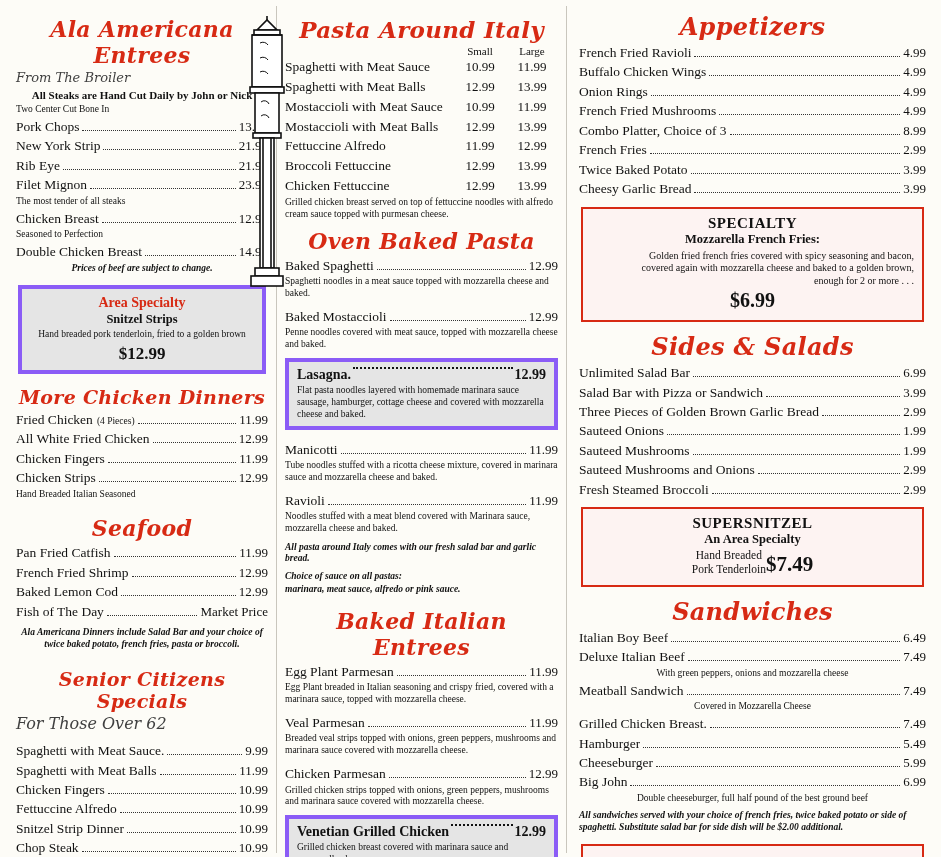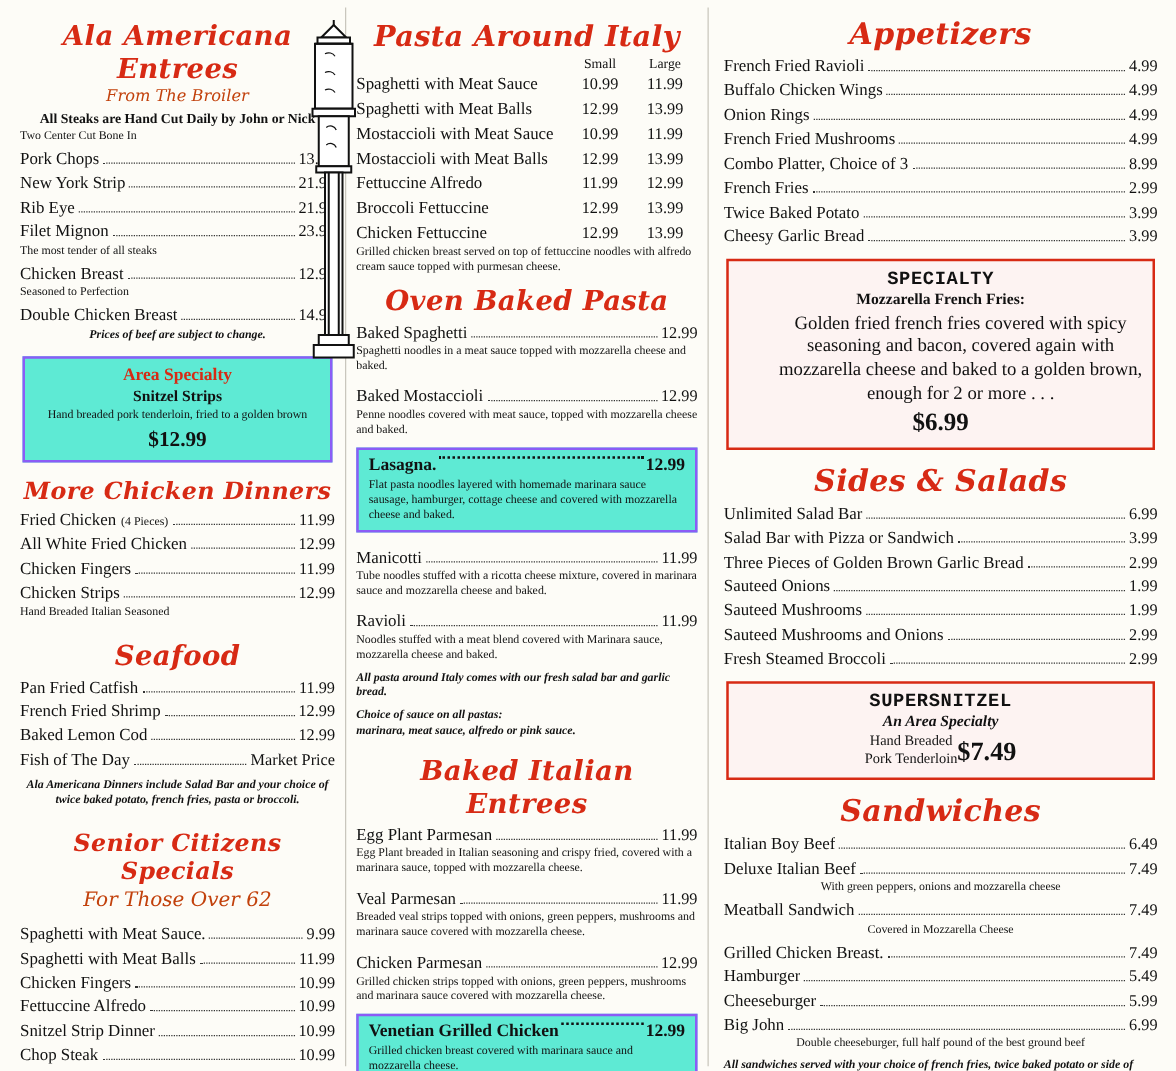--- a/index.html
+++ b/index.html
@@ -34,22 +34,21 @@
     font-weight: bold;
     text-align: center;
     margin: 6px 0 2px 0;
     font-size: 22px;
     letter-spacing: .3px;
   }
   h2.script.small { font-size: 19px; }
   .subtitle-script {
     font-family: "DejaVu Serif", serif;
     font-style: italic;
-    color: #c2410c;
-    text-align: center;
+    color: #404040;
     font-size: 13px;
     margin: 0 0 4px 0;
   }
   .bold-center {
     text-align: center;
     font-weight: bold;
     font-size: 11px;
     margin: 2px 0 3px 0;
   }
   .tiny {
@@ -104,22 +103,22 @@
   .row2 .sp { flex: 1 1 auto; }
   .row2 .p1, .row2 .p2 { width: 52px; text-align: center; font-size: 13px; }
 
   .desc {
     font-size: 9.5px;
     line-height: 1.25;
     margin: 1px 0 7px 0;
   }
 
   .boxed {
-    border: 2px solid #8b5cf6;
-    background: #5eead4;
+    border: 4px solid #8b5cf6;
+    background: #e5e5e5;
     padding: 6px 8px;
     margin: 10px 2px 12px 2px;
   }
   .boxed .title {
     text-align: center;
     font-weight: bold;
     font-size: 14px;
     margin-bottom: 1px;
   }
   .boxed .sub {
@@ -165,28 +164,28 @@
   }
   .footer-box .q { font-style: italic; font-size: 13px; }
 
   .specialty-box {
     border: 2px solid #d72a14;
     background: #fdf3f2;
     padding: 6px 8px 8px 8px;
     margin: 8px 2px 10px 2px;
   }
   .specialty-box .h {
-    text-align: center; font-weight: bold; font-size: 15px; letter-spacing: .5px; font-family: Liberation Mono, monospace;
+    text-align: center; font-weight: bold; font-size: 15px; letter-spacing: .5px;
   }
   .specialty-box .h2 { text-align: center; font-weight: bold; font-size: 12.5px; }
-  .specialty-box .p { text-align: center; font-size: 15px; line-height: 1.25; margin-top: 3px; margin-left: 32px; }
+  .specialty-box .p { text-align: right; font-size: 10px; line-height: 1.25; margin-top: 3px; margin-left: 32px; }
   .specialty-box .pr { text-align: center; font-weight: bold; font-size: 20px; margin-top: 2px; }
 
   .supersnitzel .h { text-align:center; font-weight:bold; font-size:15px; letter-spacing:.5px;}
-  .supersnitzel .sub { text-align:center; font-style:italic; font-weight:bold; font-size:12.5px; }
+  .supersnitzel .sub { text-align:center; font-weight:bold; font-size:12.5px; }
   .supersnitzel .flex { display:flex; justify-content:center; align-items:center; margin-top:2px;}
   .supersnitzel .l { font-size:11.5px; line-height:1.2; text-align:center; }
   .supersnitzel .pr { font-weight:bold; font-size:21px; }
 
   .footnote {
     font-size: 9.5px;
     font-style: italic;
     font-weight: bold;
     line-height: 1.25;
     margin-top: 6px;

